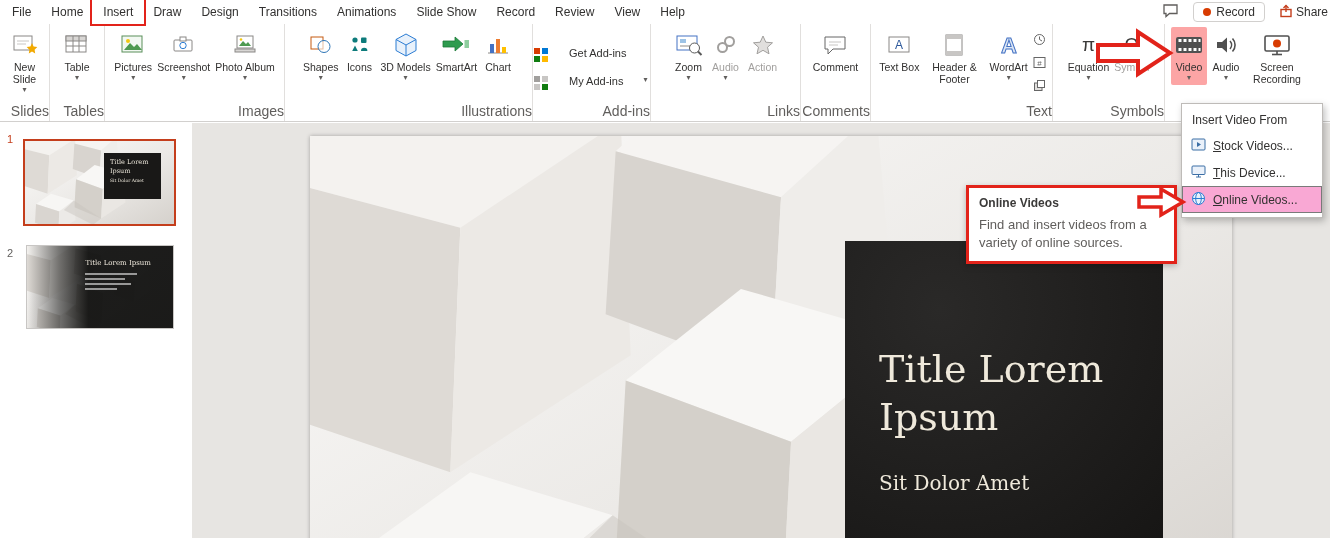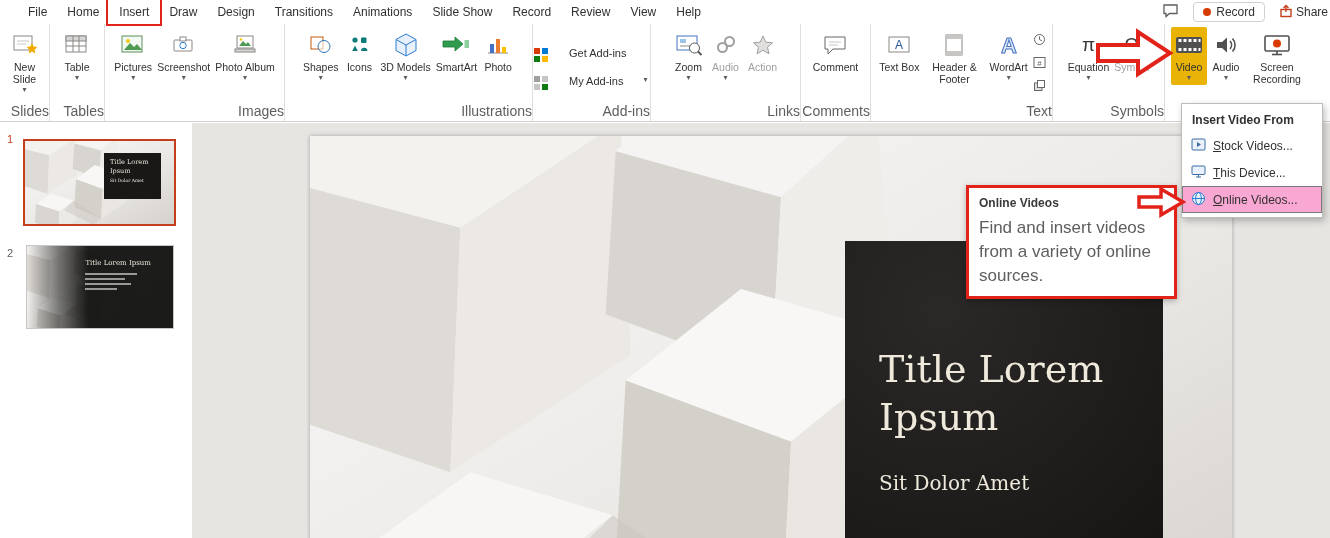--- a/index.html
+++ b/index.html
@@ -4,21 +4,21 @@
 <style>
   :root{ --red:#e2231a; --ink:#323130; --dim:#605e5c; --line:#e1dfdd; }
   *{box-sizing:border-box;margin:0;padding:0}
   html,body{width:1330px;height:538px;overflow:hidden;background:#fff;
     font-family:"Liberation Sans",sans-serif;color:var(--ink);}
   .app{position:relative;width:1330px;height:538px;overflow:hidden}
 
   
   .menubar{position:absolute;top:0;left:0;width:100%;height:24px;background:#fff;
     display:flex;align-items:center;font-size:12px;z-index:10}
-  .menu-left{display:flex;align-items:center;padding-left:18px}
+  .menu-left{display:flex;align-items:center;padding-left:2px}
   .menu-item{padding:4px 10px;white-space:nowrap;cursor:default}
   .menu-item.insert-annot{outline:2px solid var(--red);outline-offset:1px}
   .menu-right{position:absolute;right:0;top:0;height:24px;display:flex;align-items:center;gap:14px;padding-right:2px}
   .record-btn{display:flex;align-items:center;gap:5px;border:1px solid #d2d0ce;border-radius:4px;padding:2px 9px}
   .record-dot{width:8px;height:8px;border-radius:50%;background:#d83b01;display:inline-block}
   .share-btn{display:flex;align-items:center;gap:3px;white-space:nowrap}
 
   
   .ribbon{position:absolute;top:24px;left:0;width:100%;height:98px;background:#fff;
     border-bottom:1px solid #d2d0ce;display:flex;z-index:5}
@@ -27,21 +27,21 @@
   .gbody{flex:1;display:flex;align-items:flex-start;justify-content:center;gap:1px;padding-top:3px}
   .glabel{height:17px;text-align:right;font-size:14px;color:var(--dim);line-height:14px}
   .g-slides{width:50px}.g-tables{width:55px}.g-images{width:180px}.g-illus{width:248px}
   .g-addins{width:118px}.g-links{width:150px}.g-comments{width:70px}.g-text{width:182px}
   .g-symbols{width:112px}.g-media{width:150px;border-right:none}
   .bigbtn{display:flex;flex-direction:column;align-items:center;min-width:36px;max-width:64px;
     padding:3px 2px;font-size:10.5px;text-align:center;line-height:1.15;border-radius:2px}
   .bigbtn .ic{height:30px;display:flex;align-items:center;justify-content:center}
   .bigbtn .lbl{margin-top:1px}
   .chev{font-size:8px;color:var(--dim);margin-top:1px;line-height:8px}
-  .bigbtn.pressed{background:#eab308}
+  .bigbtn.pressed{background:#fca5a5}
   .bigbtn.dim{color:#a19f9d}
   .addin-col{display:flex;flex-direction:column;gap:10px;align-items:flex-start;padding-top:12px}
   .smallbtn{display:flex;align-items:flex-start;gap:20px;font-size:11px;white-space:nowrap}
   .minicol{display:flex;flex-direction:column;gap:5px;padding-top:5px;margin-left:2px}
   .glyph{font-size:19px;color:#3b3a39;line-height:20px}
 
   
   .thumbs{position:absolute;left:0;top:123px;width:192px;bottom:0;background:#fff;z-index:2}
   .tnum{position:absolute;font-size:11px}
   .tnum1{left:7px;top:10px;color:#c43e1c}
@@ -68,31 +68,31 @@
     background:radial-gradient(circle at 30% 15%,#2a2928,#171615 70%);
     color:#efe9db;padding:105px 34px 0}
   .dp-title{font-family:"DejaVu Serif","Liberation Serif",serif;font-size:38px;line-height:1.25;
     font-weight:400;width:255px}
   .dp-sub{font-family:"DejaVu Serif","Liberation Serif",serif;font-size:20px;margin-top:30px}
 
   
   .dropdown{position:absolute;left:1181px;top:103px;width:142px;background:#fff;
     border:1px solid #bebbb8;box-shadow:2px 3px 7px rgba(0,0,0,.25);z-index:50;
     font-size:12px;padding:3px 0 4px}
-  .dd-header{font-weight:bold;padding:6px 10px 5px}
+  .dd-header{font-weight:normal;padding:6px 10px 5px}
   .dd-item{display:flex;align-items:center;gap:7px;height:27px;padding:0 9px}
   .dd-item .dlbl{display:block}
   .dd-item .dlbl::first-letter{text-decoration:underline}
   .dd-item.hl{background:#f9a8d4;outline:1px solid #7a7a7a;outline-offset:-1px}
 
   
   .tooltip{position:absolute;left:966px;top:185px;width:211px;background:#fff;
     border:3px solid var(--red);box-shadow:0 2px 6px rgba(0,0,0,.25);z-index:45;padding:8px 10px 9px}
   .tt-title{font-weight:bold;font-size:12px;color:#3b3a39;margin-bottom:6px}
-  .tt-body{font-size:17px;color:var(--dim);line-height:1.4;width:188px}
+  .tt-body{font-size:13px;color:var(--dim);line-height:1.4;width:188px}
 
   
   .annot{position:absolute;z-index:60;pointer-events:none}
   .arrow1{left:1096px;top:27px}
   .arrow2{left:1137px;top:185px}
 </style>
 </head>
 <body>
 
 <svg width="0" height="0" style="position:absolute">
@@ -288,21 +288,21 @@
         </div>
         <div class="bigbtn">
           <span class="ic">
             <svg width="26" height="24">
                 <line x1="3" y1="20" x2="23" y2="20" stroke="#8a8886"></line>
                 <rect x="5" y="11" width="4" height="9" fill="#4472c4"></rect>
                 <rect x="11" y="6" width="4" height="14" fill="#ed7d31"></rect>
                 <rect x="17" y="14" width="4" height="6" fill="#ffc000"></rect>
               </svg>
           </span>
-          <span class="lbl">Photo</span>
+          <span class="lbl">Chart</span>
         </div>
       </div>
       <div class="glabel">Illustrations</div>
     </div>
 
     <div class="rgroup g-addins">
       <div class="gbody addin-col">
         <div class="smallbtn">
           <span>
             <svg width="16" height="16">

